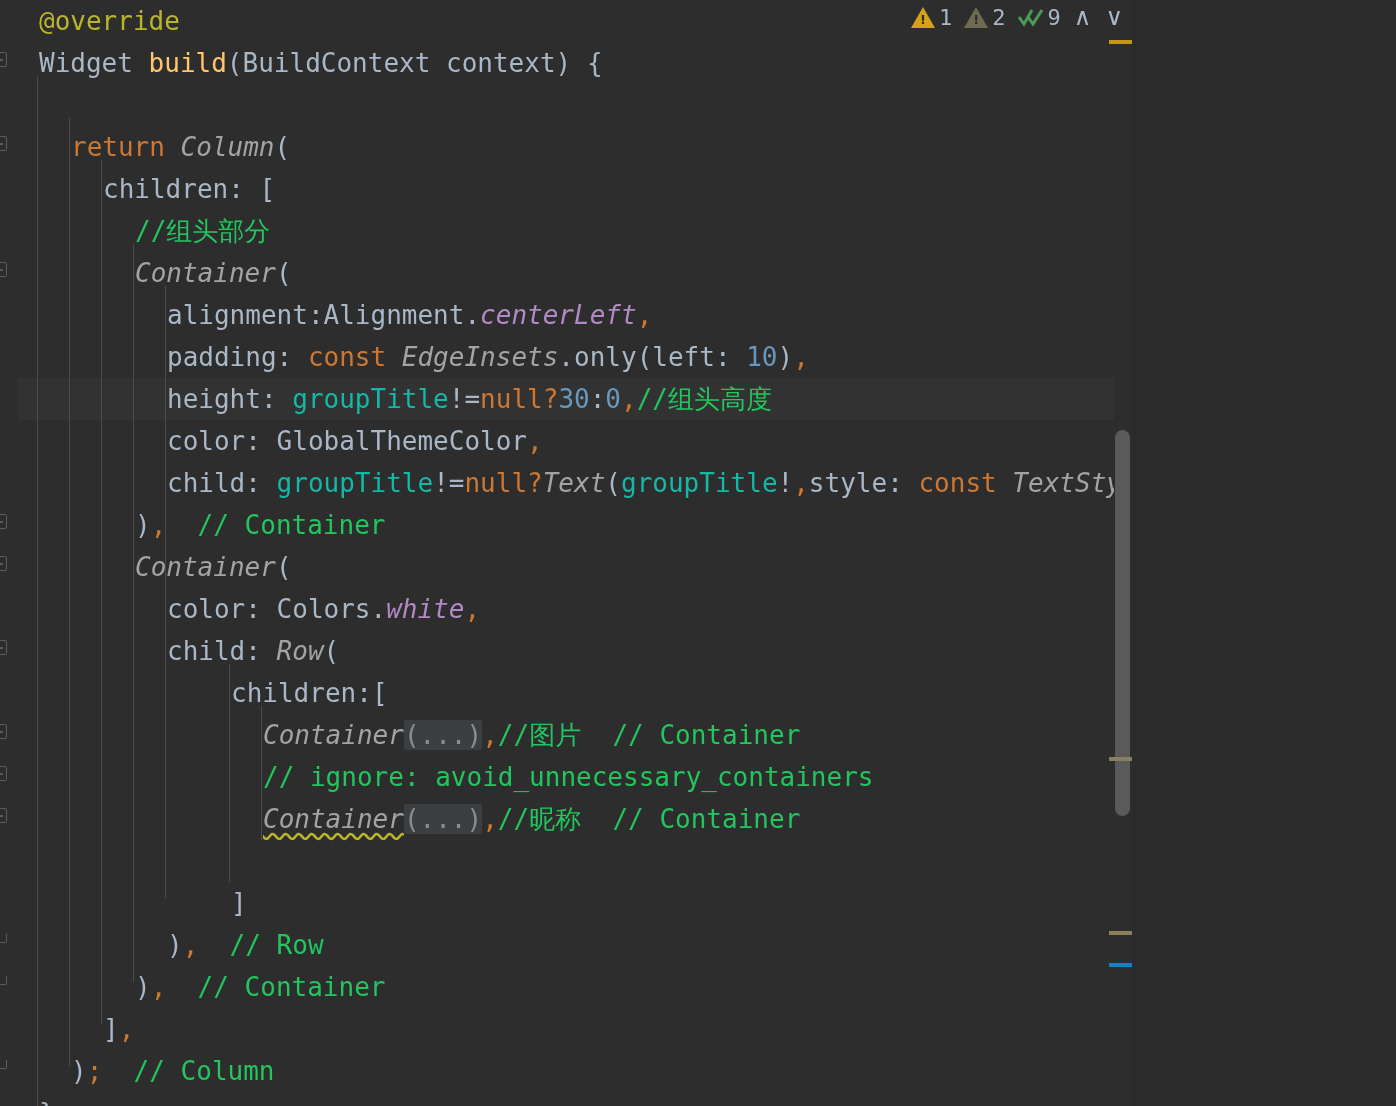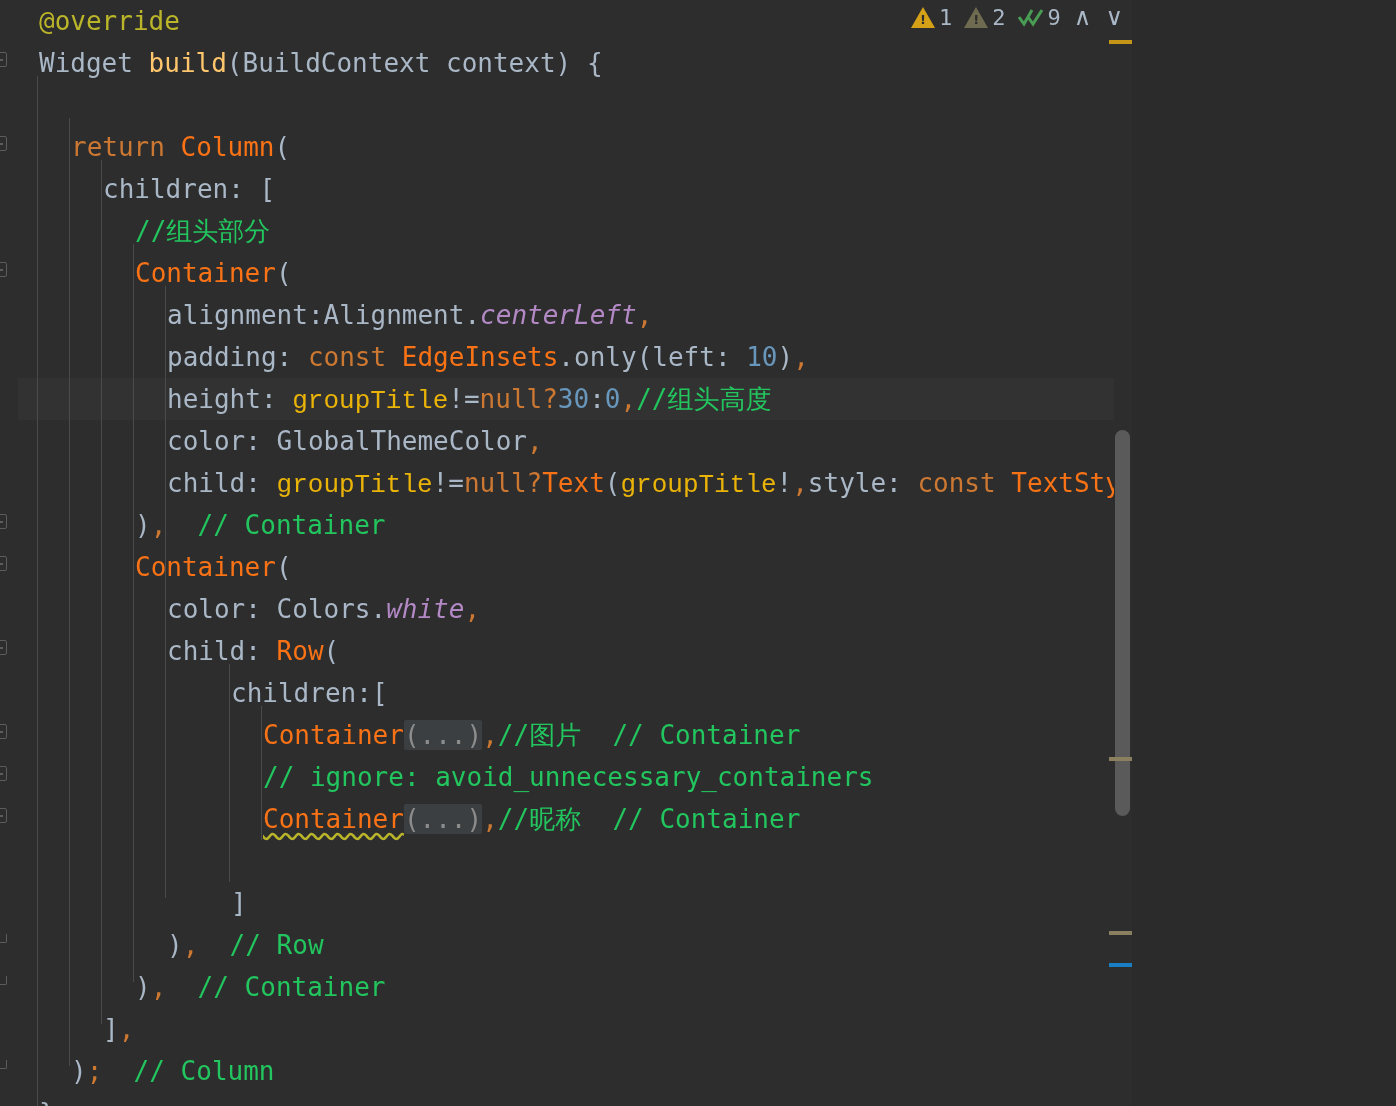--- a/index.html
+++ b/index.html
@@ -98,23 +98,23 @@
     white-space: pre;
     height: 42px;
     display: block;
   }
 
   
   .t-default   { color: #a9b7c6; margin-top: 36px; }
   .t-keyword   { color: #cc7832; }
   .t-annot     { color: #bbb529; }
   .t-func      { color: #ffc66d; }
-  .t-class     { color: #f97316; }
+  .t-class     { color: #a3a3a3; font-style: italic; }
   .t-comment   { color: #22c55e; }
-  .t-field     { color: #eab308; font-family: Liberation Mono, monospace; }
+  .t-field     { color: #14b8a6; }
   .t-num       { color: #6897bb; }
   .t-static    { color: #b389c5; font-style: italic; }
   .t-comma     { color: #cc7832; }
   .t-paren     { color: #a9b7c6; }
 
   .folded {
     background: #3c3f41;
     color: #8c8c8c;
     border-radius: 2px;
   }

